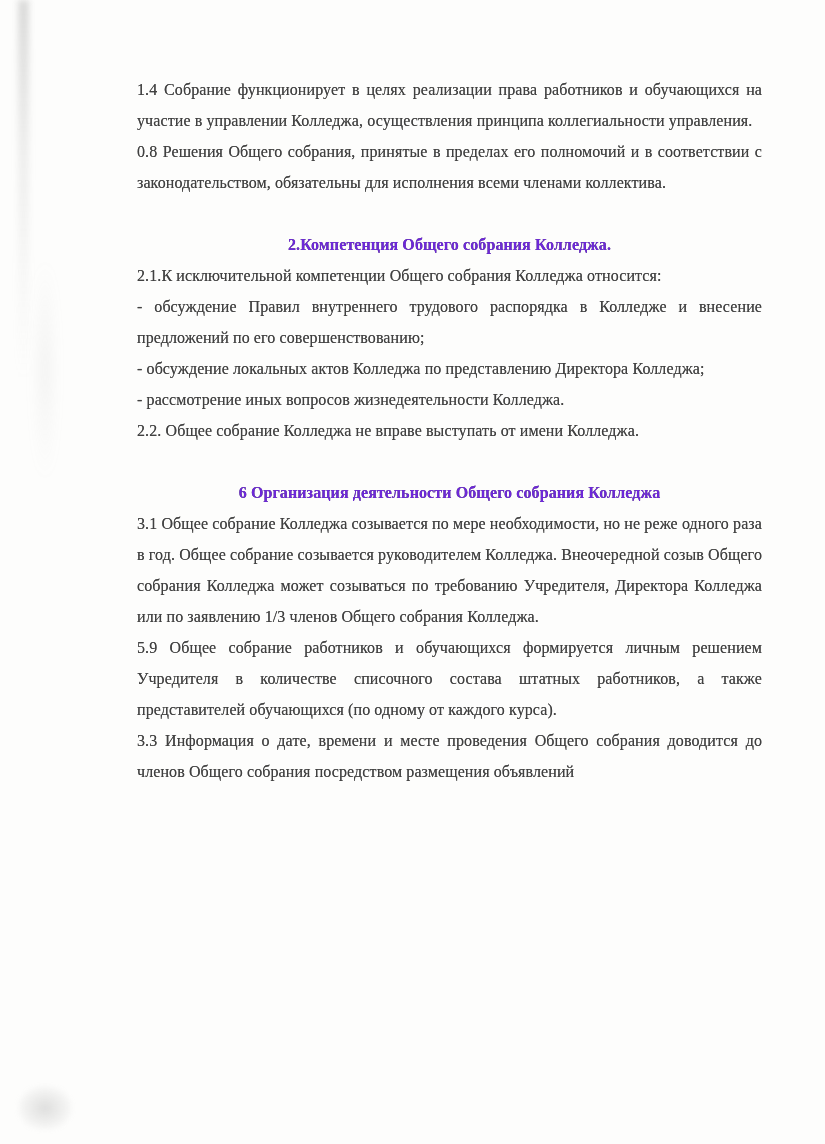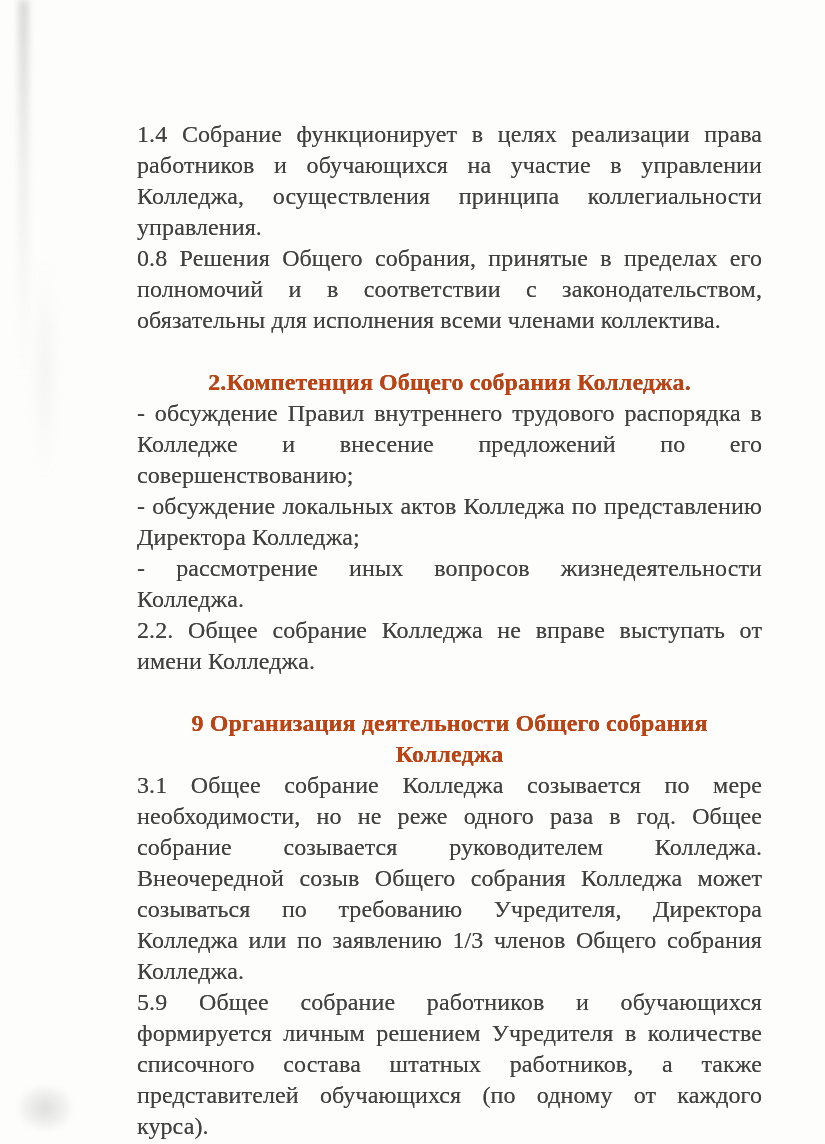--- a/index.html
+++ b/index.html
@@ -46,56 +46,57 @@
       rgba(145,145,145,0.28), rgba(160,160,160,0.10) 55%, rgba(160,160,160,0) 75%);
     filter: blur(2px);
     pointer-events: none;
   }
   .content {
     position: absolute;
     left: 137px;
     top: 74px;
     width: 625px;
     color: #414141;
-    font-size: 24px;
+    font-size: 16px;
     line-height: 31px;
     letter-spacing: 0.1px;
     text-shadow: 0 0 0.6px rgba(70,70,70,0.75);
-    margin-top: 45px;
   }
   .content p {
     margin: 0;
   }
   .body-par {
     text-align: justify;
     text-align-last: left;
   }
   .heading-par {
     margin-top: 31px !important;
     text-align: center;
     font-weight: bold;
-    color: #c2410c;
+    color: #6d28d9;
     text-shadow: 0 0 0.6px rgba(40,40,40,0.8);
   }
 </style>
 </head>
 <body>
 
 <div class="page">
 
   <div class="scan-streak-a"></div>
   <div class="scan-streak-b"></div>
   <div class="scan-smudge"></div>
 
   <main class="content">
     <p class="body-par">1.4 Собрание функционирует в целях реализации права работников и обучающихся на участие в управлении Колледжа, осуществления принципа коллегиальности управления.</p>
     <p class="body-par">0.8 Решения Общего собрания, принятые в пределах его полномочий и в соответствии с законодательством, обязательны для исполнения всеми членами коллектива.</p>
     <p class="heading-par">2.Компетенция Общего собрания Колледжа.</p>
+    <p class="body-par">2.1.К исключительной компетенции Общего собрания Колледжа относится:</p>
     <p class="body-par">- обсуждение Правил внутреннего трудового распорядка в Колледже и внесение предложений по его совершенствованию;</p>
     <p class="body-par">- обсуждение локальных актов Колледжа по представлению Директора Колледжа;</p>
     <p class="body-par">- рассмотрение иных вопросов жизнедеятельности Колледжа.</p>
     <p class="body-par">2.2. Общее собрание Колледжа не вправе выступать от имени Колледжа.</p>
-    <p class="heading-par">9 Организация деятельности Общего собрания Колледжа</p>
+    <p class="heading-par">6 Организация деятельности Общего собрания Колледжа</p>
     <p class="body-par">3.1 Общее собрание Колледжа созывается по мере необходимости, но не реже одного раза в год. Общее собрание созывается руководителем Колледжа. Внеочередной созыв Общего собрания Колледжа может созываться по требованию Учредителя, Директора Колледжа или по заявлению 1/3 членов Общего собрания Колледжа.</p>
     <p class="body-par">5.9 Общее собрание работников и обучающихся формируется личным решением Учредителя в количестве списочного состава штатных работников, а также представителей обучающихся (по одному от каждого курса).</p>
+    <p class="body-par">3.3 Информация о дате, времени и месте проведения Общего собрания доводится до членов Общего собрания посредством размещения объявлений</p>
   </main>
 
 </div>
 
 </body></html>

